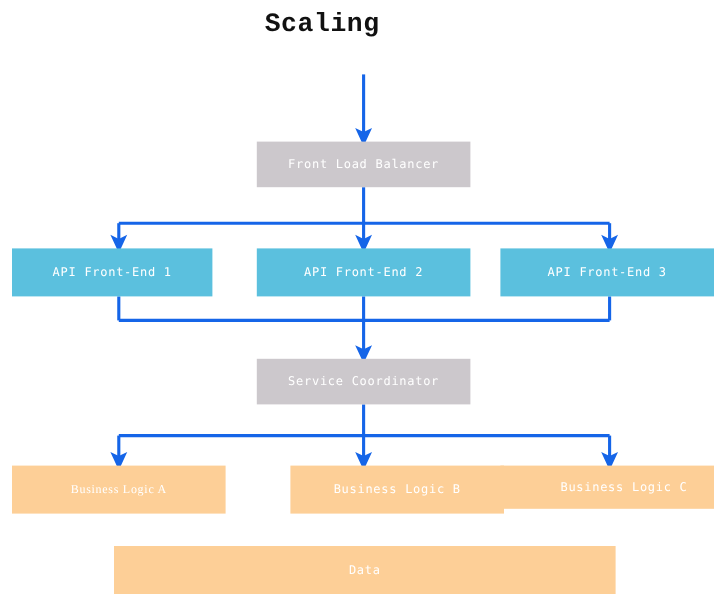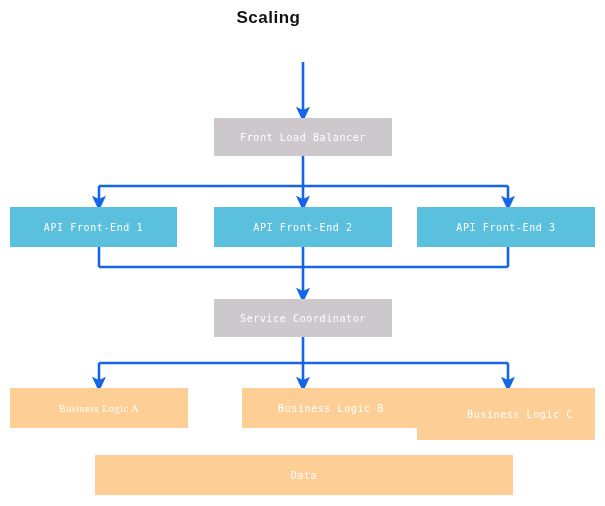--- a/index.html
+++ b/index.html
@@ -42,22 +42,22 @@
   .node-gray   { background: #ccc8cc; }
   .node-cyan   { background: #5bc0de; }
   .node-peach  { background: #fdcf97; }
 
   #diagram-title {
     position: absolute;
     left: 0;
     top: 8px;
     width: 537px;
     text-align: center;
-    font-family: Liberation Sans, sans-serif;
-    font-size: 17px;
+    font-family: Liberation Mono, monospace;
+    font-size: 22px;
     font-weight: bold;
     color: #111111;
     letter-spacing: 0.5px;
   }
 </style>
 </head>
 <body>
 
 <div id="diagram-root">
 
@@ -111,21 +111,21 @@
   <div class="node node-gray" style="left:214px; top:299px; width:178px; height:38px;">
     <span>Service Coordinator</span>
   </div>
 
   <div class="node node-peach" style="left:10px; top:388px; width:178px; height:40px;font-family:Liberation Serif, serif;">
     <span>Business Logic A</span>
   </div>
   <div class="node node-peach" style="left:214px; top:388px; width:178px; height:40px;margin-left:28px;">
     <span>Business Logic B</span>
   </div>
-  <div class="node node-peach" style="left:417px; top:388px; width:178px; height:52px;padding-left:28px;">
+  <div class="node node-peach" style="left:417px; top:388px; width:178px; height:36px;padding-left:28px;">
     <span>Business Logic C</span>
   </div>
 
   <div class="node node-peach" style="left:95px; top:455px; width:418px; height:40px;">
     <span>Data</span>
   </div>
 
 </div>
 
 </body></html>

